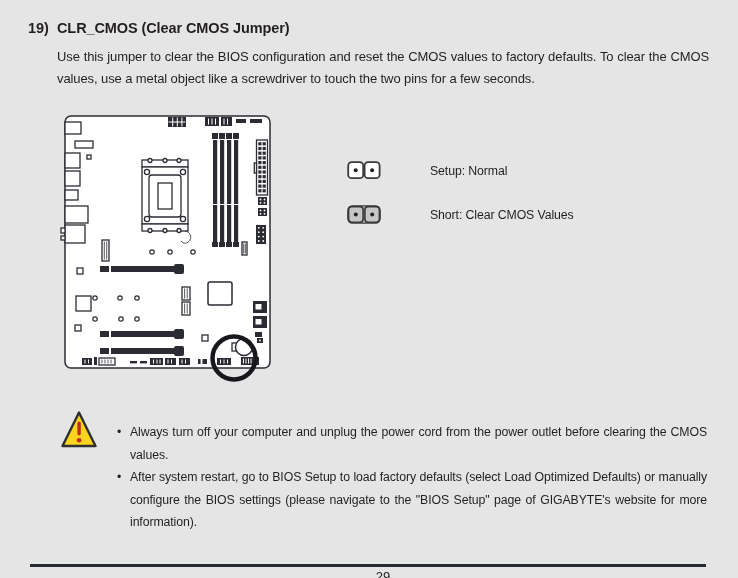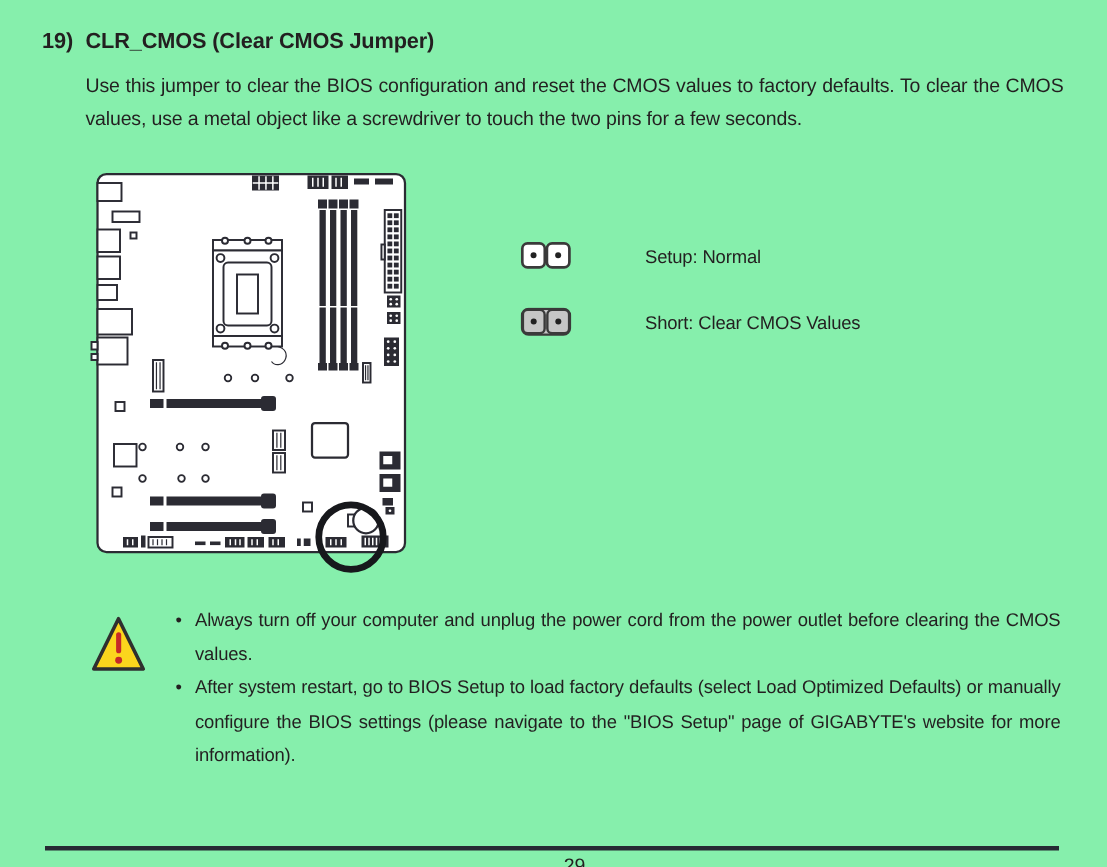--- a/index.html
+++ b/index.html
@@ -1,30 +1,30 @@
 <!DOCTYPE html>
 <html><head>
 <meta charset="utf-8">
 <style>
   html,body{margin:0;padding:0;background:#fff;}
   .page{
-    position:relative;width:738px;height:578px;overflow:hidden;background:#86efac;
+    position:relative;width:738px;height:578px;overflow:hidden;background:#e5e5e5;
     font-family:"Liberation Sans",sans-serif;color:#231f20;letter-spacing:-0.1px;
   }
   .abs{position:absolute;}
   .heading-num{left:28px;top:20px;font-size:14.5px;font-weight:bold;line-height:16px;}
   .heading-title{left:57px;top:20px;font-size:14.5px;font-weight:bold;line-height:16px;text-align:center;}
   .intro{left:57px;top:46px;width:652px;font-size:13px;line-height:22px;text-align:justify;}
   .board-svg{left:58px;top:108px;}
   .jumper-icon-1{left:347px;top:161px;}
   .jumper-icon-2{left:347px;top:205px;}
   .jumper-label-1{left:430px;top:164px;font-size:12.3px;}
   .jumper-label-2{left:430px;top:208px;font-size:12.3px;}
   .warn-icon{left:60px;top:409px;}
-  .warn-list{left:113px;top:402px;width:594px;font-size:12.3px;line-height:22.5px;
+  .warn-list{left:113px;top:421px;width:594px;font-size:12.3px;line-height:22.5px;
     list-style:none;margin:0;padding:0;text-align:justify;}
   .warn-list li{position:relative;padding-left:17px;}
   .warn-list li::before{content:"•";position:absolute;left:4px;top:0;}
   .bottom-rule{left:30px;top:564px;width:676px;height:3px;background:#262a33;}
   .page-num{left:14px;top:570px;width:738px;text-align:center;font-size:13px;line-height:13px;}
   
   .ol{fill:#fff;stroke:#2b2b33;stroke-width:1.3px;}
   .ol15{fill:#fff;stroke:#2b2b33;stroke-width:1.5px;}
   .dk{fill:#2b2b33;stroke:none;}
   .wl{stroke:#fff;stroke-width:1px;fill:none;}

